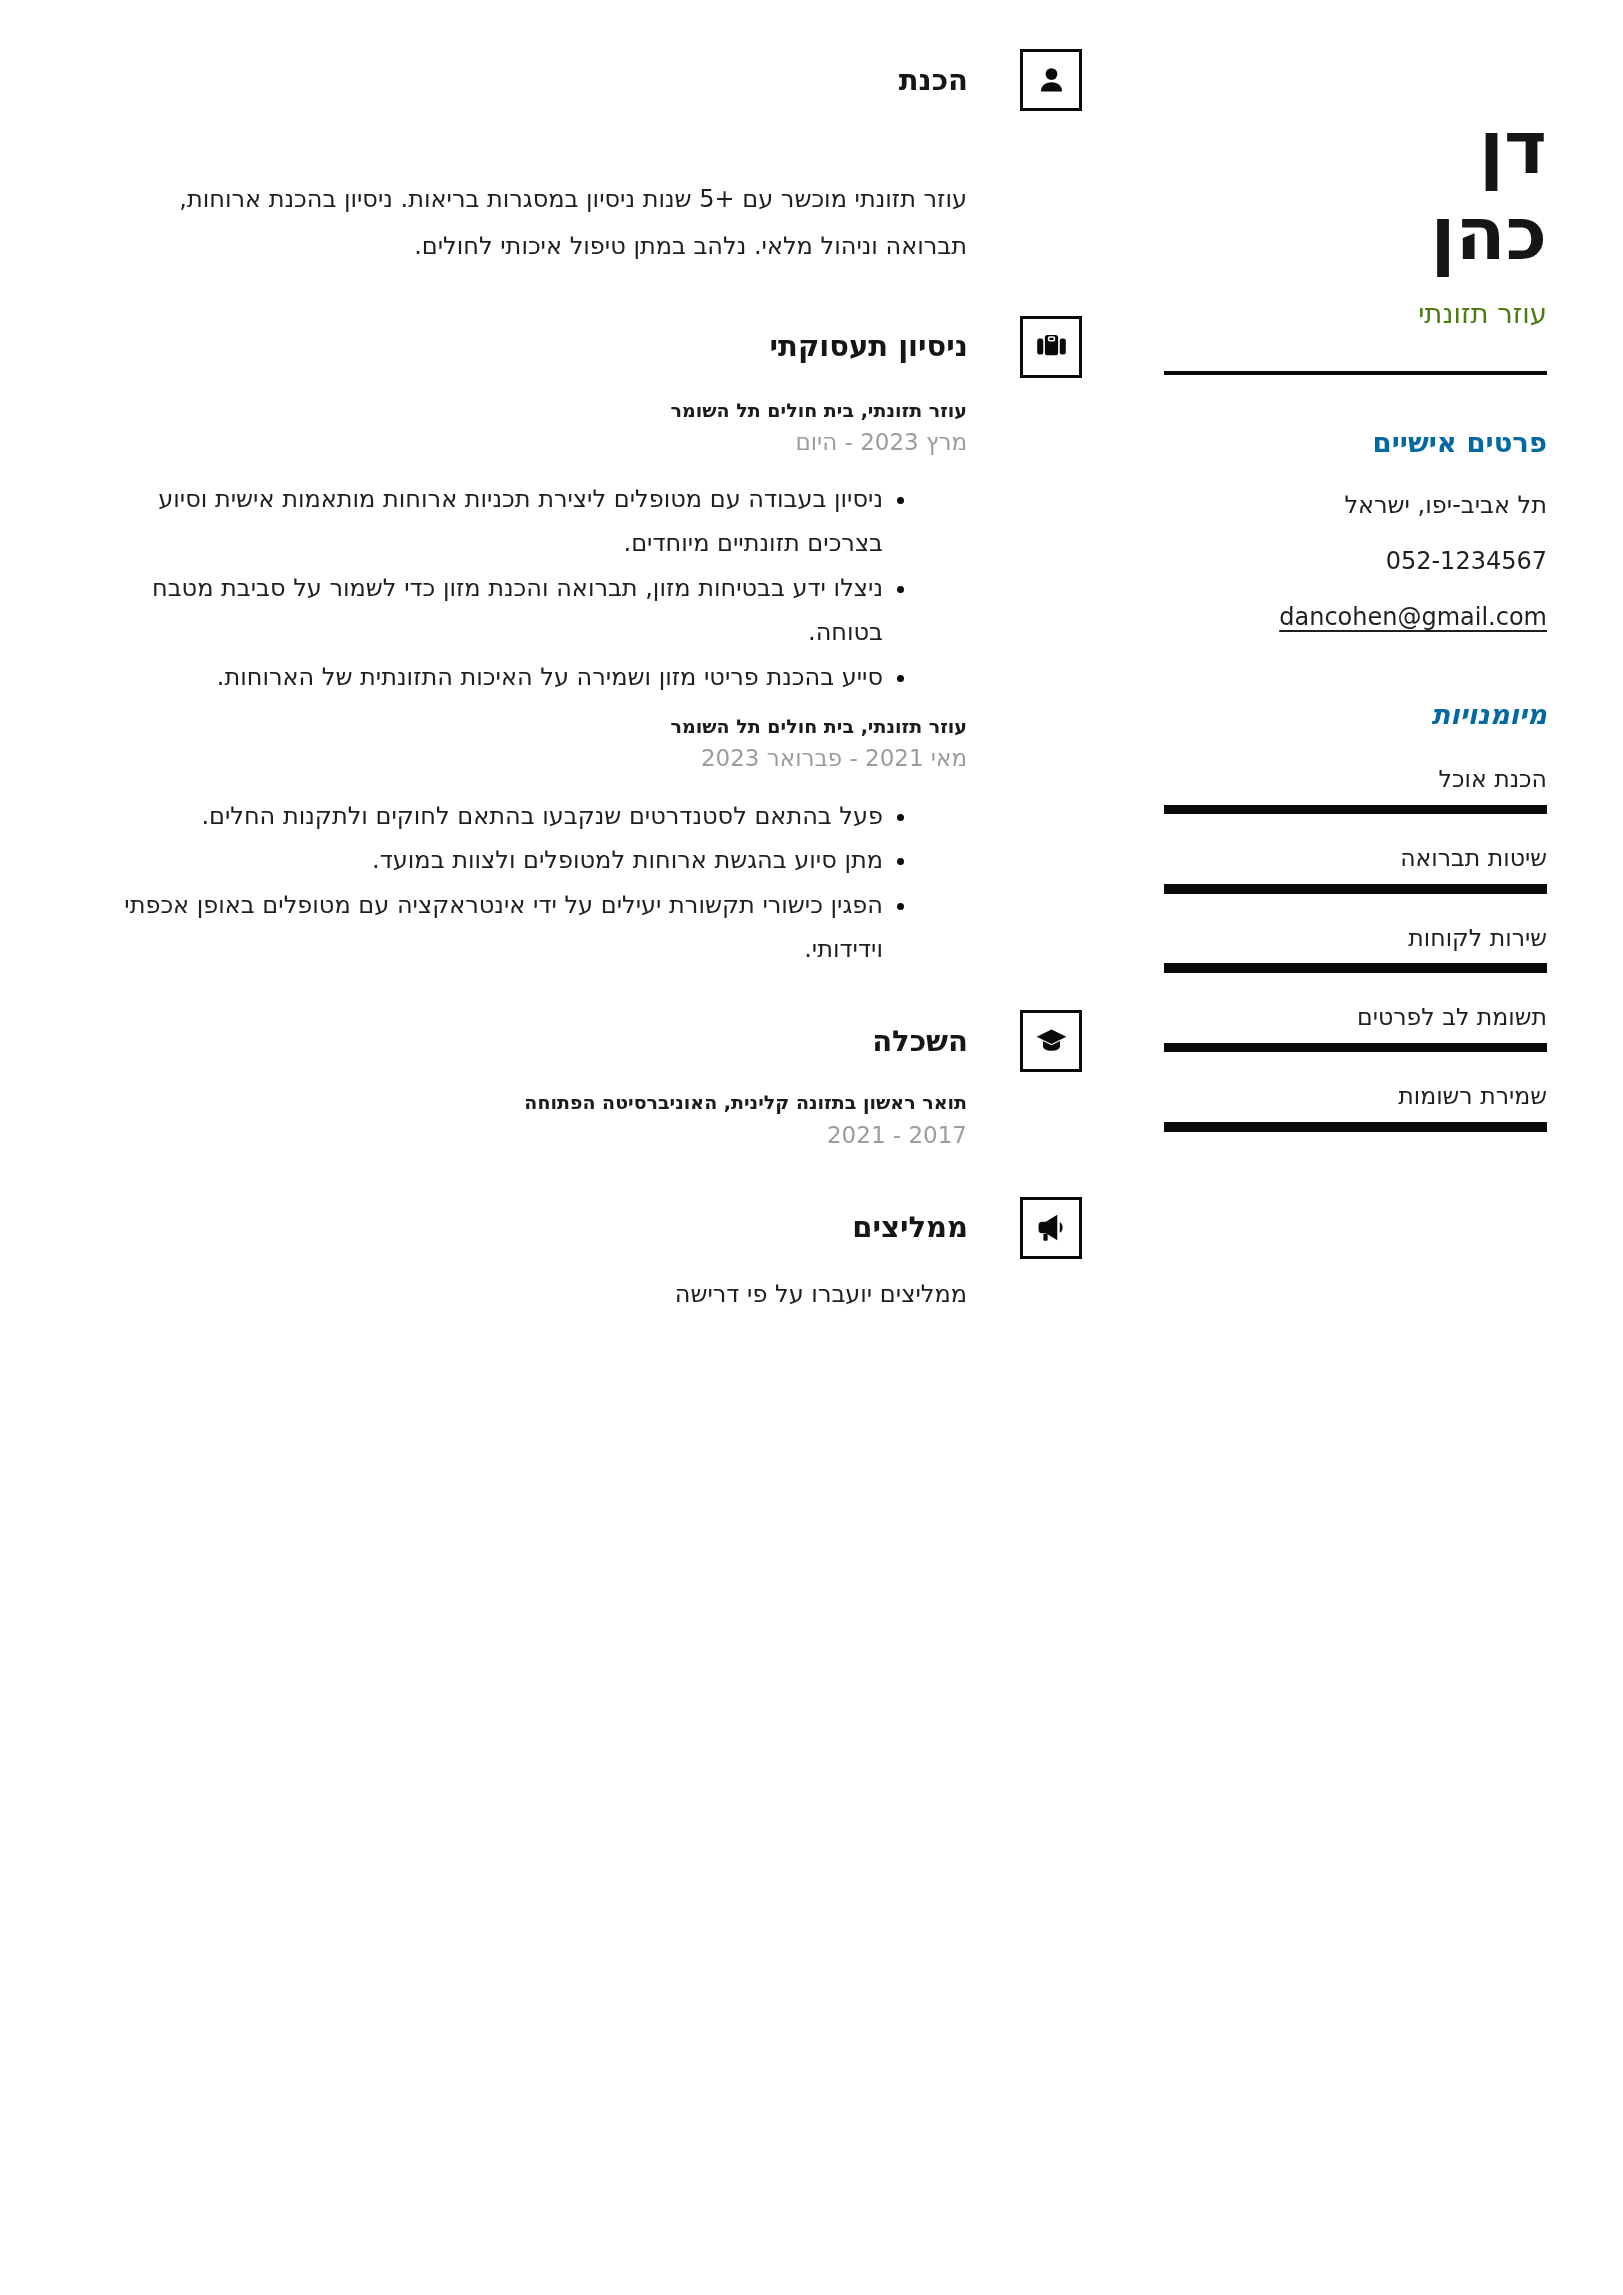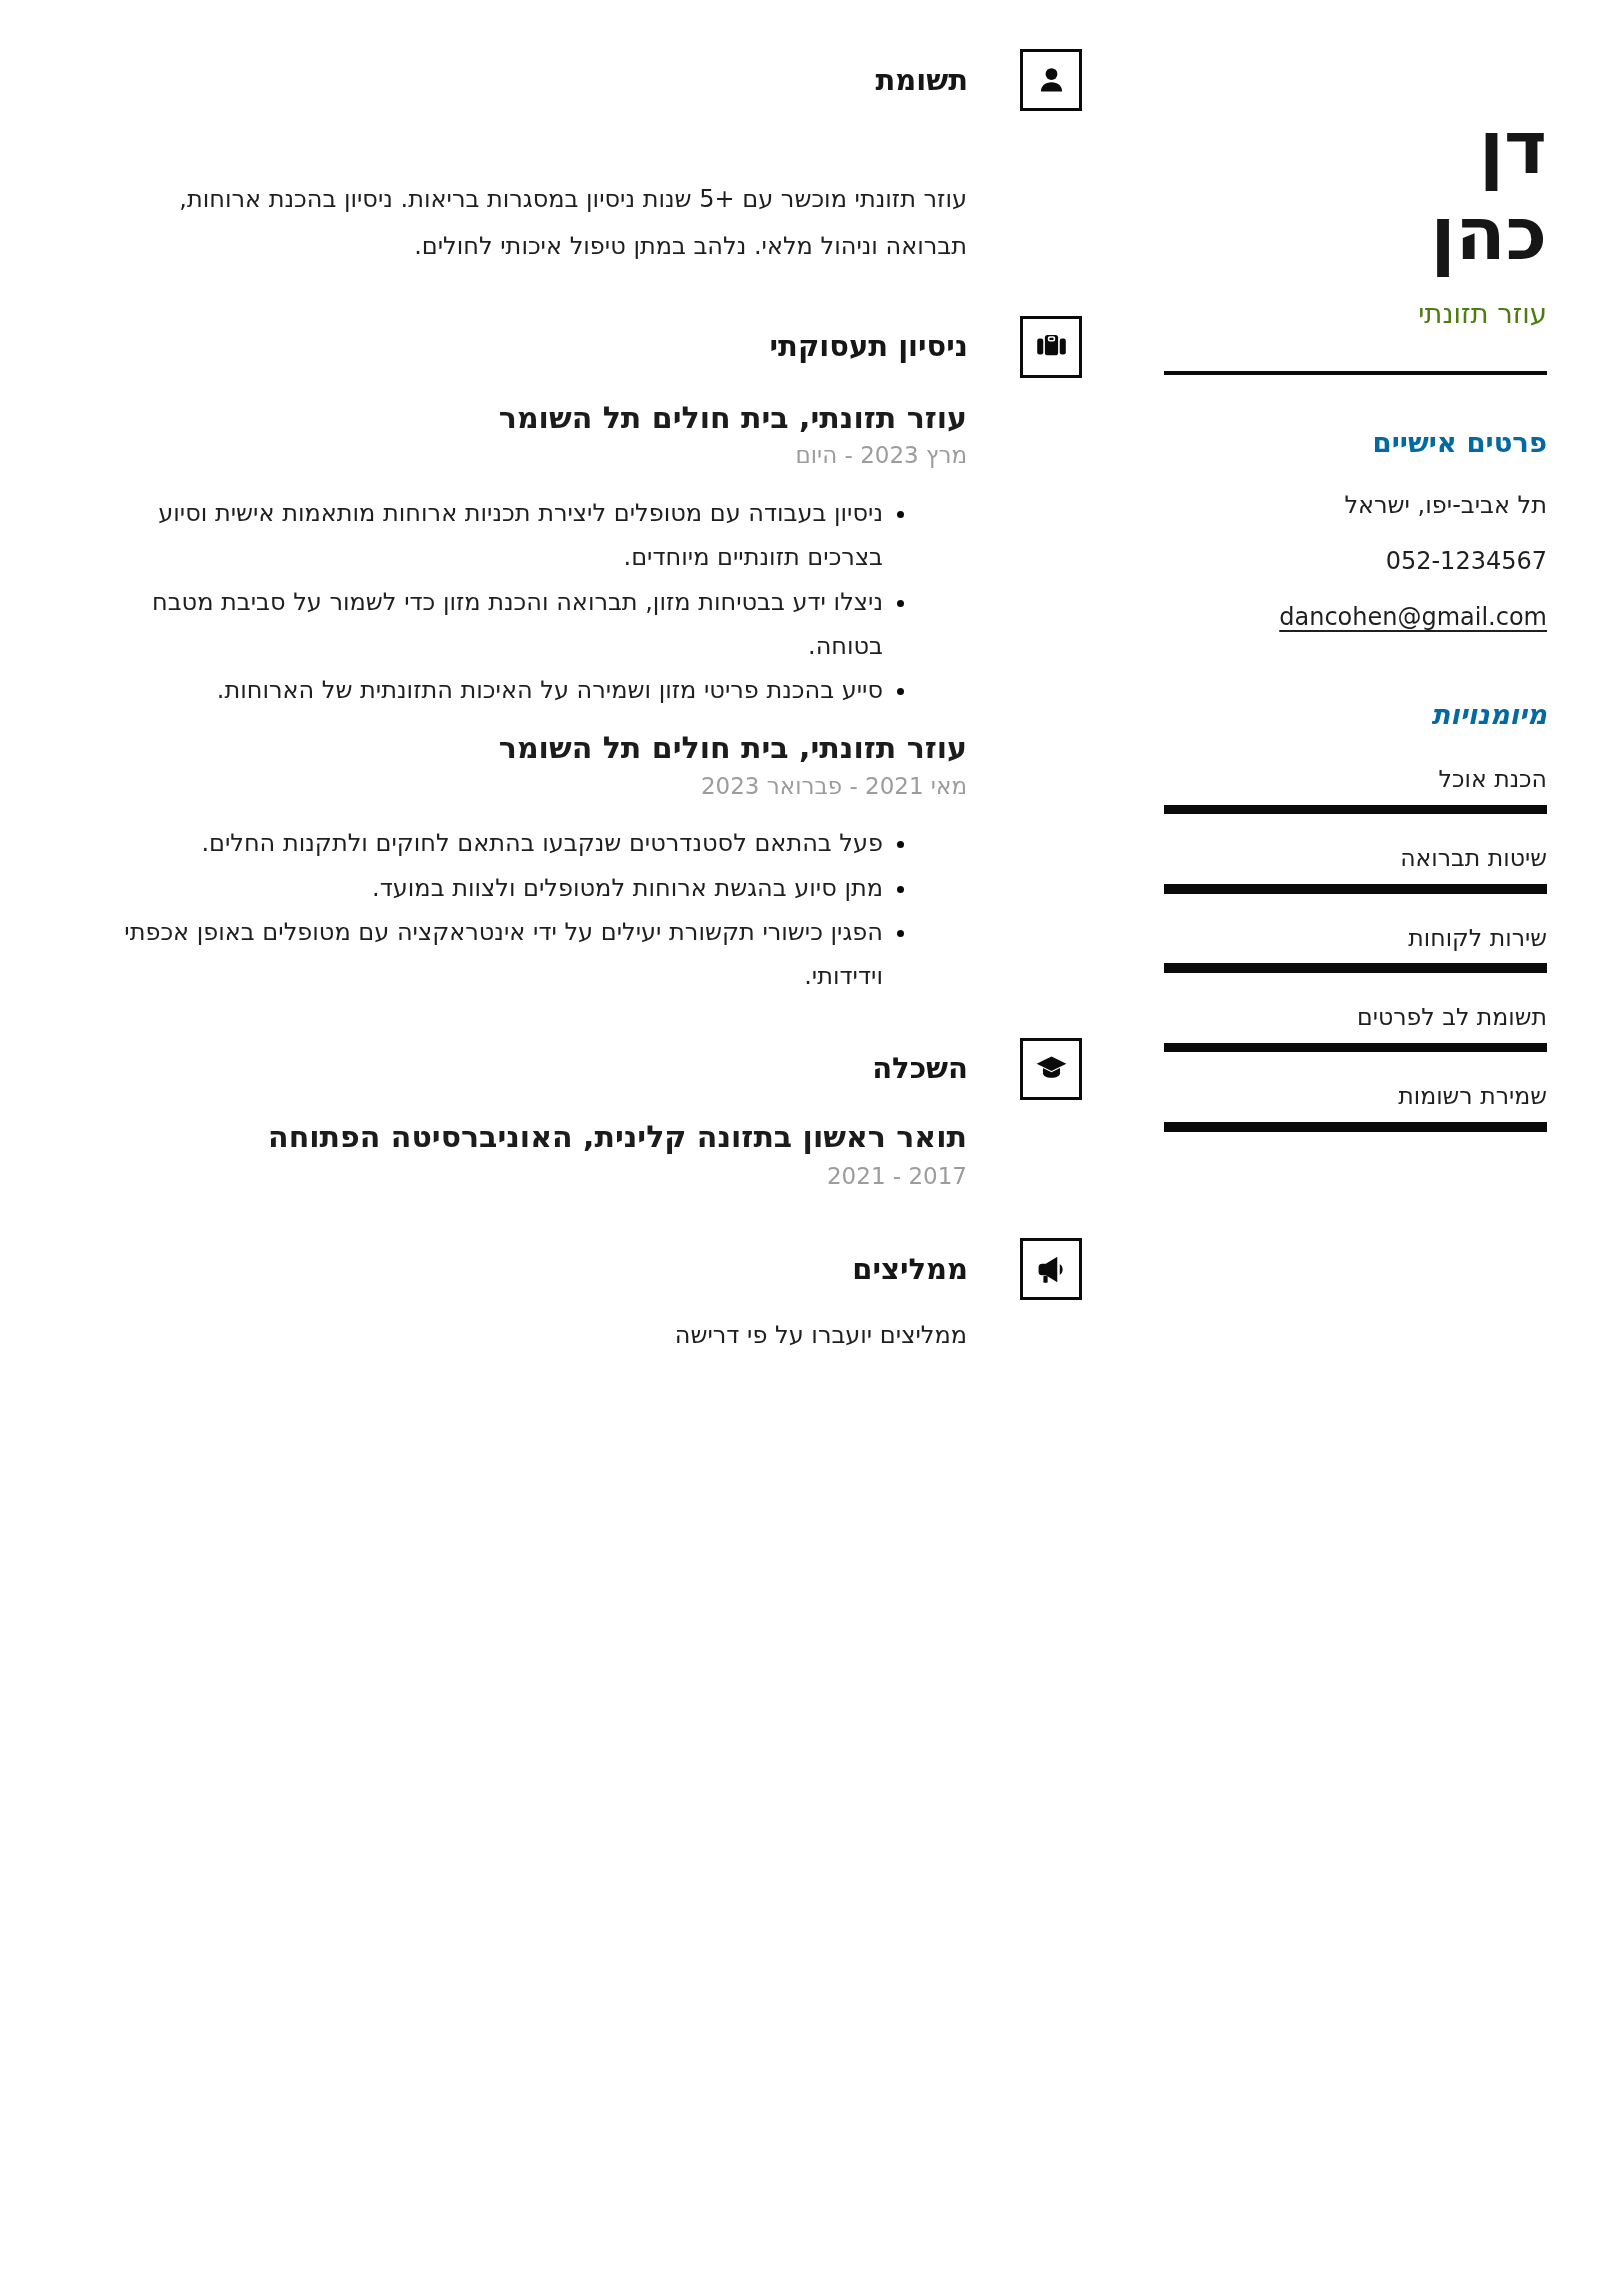--- a/index.html
+++ b/index.html
@@ -84,21 +84,21 @@
     color: #161616;
   }
 
   .summary-text { margin: 65px 115px 0 0; font-size: 24px; line-height: 1.95; }
 
   .section-experience { margin-top: 46px; }
   .job-first { margin-top: 21px; }
   .job-next  { margin-top: 16.4px; }
   .job-title, .degree-title {
     margin: 0 115px 0 0;
-    font-size: 30px;
+    font-size: 19px;
     font-weight: 700;
     line-height: 1.25;
     color: #1c1c1c;
   }
   .dates {
     margin: 5.2px 115px 0 0;
     font-size: 23px;
     line-height: 1.3;
     color: #9c9c9c;
   }
@@ -166,21 +166,21 @@
   <main class="main">
 
     <section class="section-summary">
       <div class="section-header">
         <span class="icon-box">
           <svg viewBox="0 0 24 24" aria-hidden="true">
             <circle cx="12" cy="7.3" r="4.3"></circle>
             <path d="M12 13.2c-4.7 0-7.7 2.7-7.7 6.8h15.4c0-4.1-3-6.8-7.7-6.8z"></path>
           </svg>
         </span>
-        <h2 class="section-title">תשומת</h2>
+        <h2 class="section-title">הכנת</h2>
       </div>
       <p class="summary-text">עוזר תזונתי מוכשר עם +5 שנות ניסיון במסגרות בריאות. ניסיון בהכנת ארוחות, תברואה וניהול מלאי. נלהב במתן טיפול איכותי לחולים.</p>
     </section>
 
     <section class="section-experience">
       <div class="section-header">
         <span class="icon-box">
           <svg viewBox="0 0 24 24" aria-hidden="true">
             <rect x="1.6" y="6.2" width="4.4" height="11.6" rx="1.6"></rect>
             <rect x="18" y="6.2" width="4.4" height="11.6" rx="1.6"></rect>

